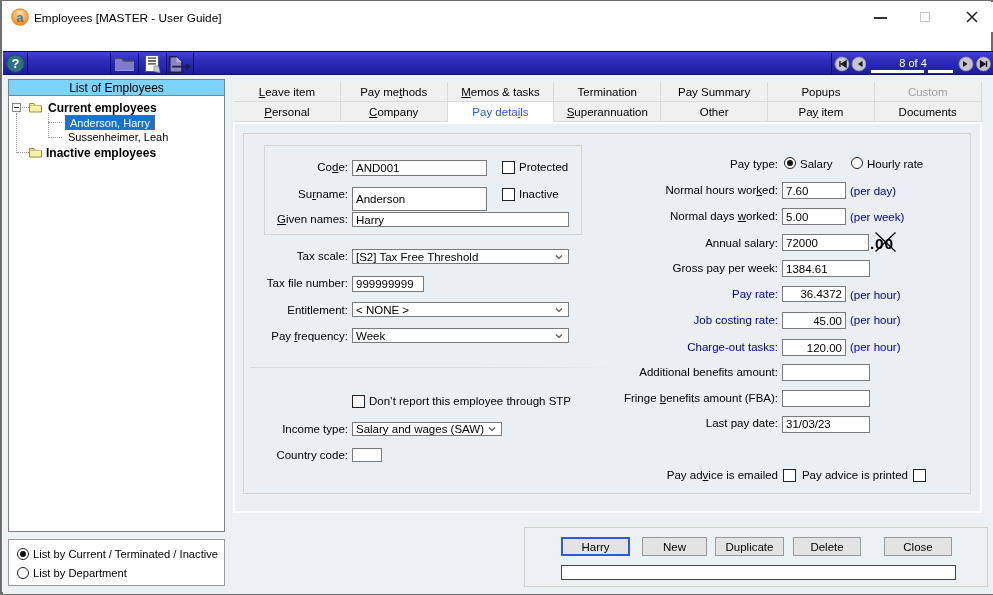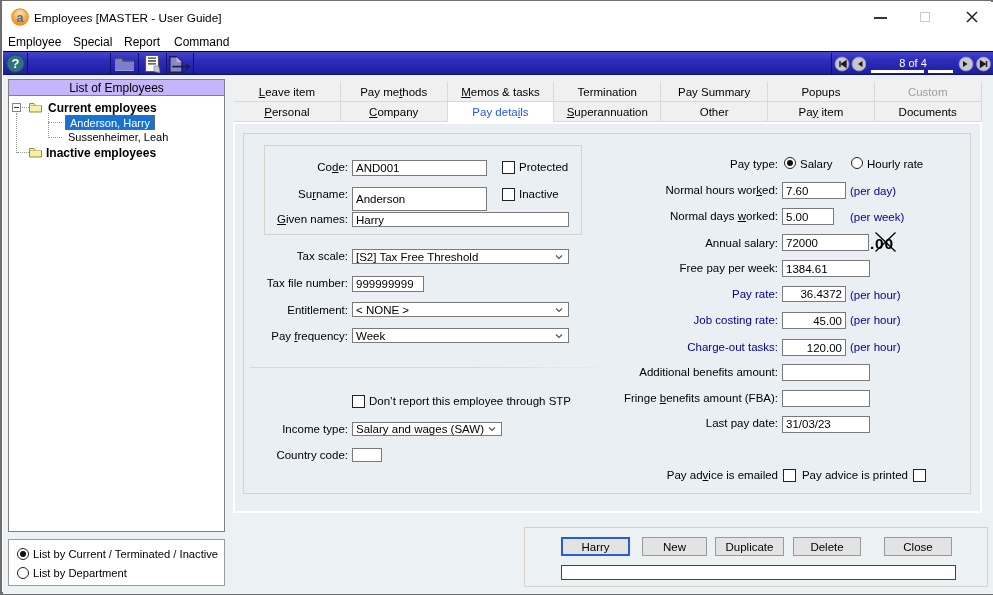--- a/index.html
+++ b/index.html
@@ -40,26 +40,20 @@
     <circle cx="9" cy="9" r="8.2" fill="url(#ball)" stroke="#ef8f1f" stroke-width="1.2"></circle>
     <text x="9" y="13.5" font-size="12.5" font-weight="bold" fill="#4e6e9e" text-anchor="middle" font-family="Liberation Sans">a</text>
   </svg>
   <div class="abs" style="left:31px;top:9px;font-size:11.8px;color:#000;">Employees [MASTER - User Guide]</div>
   <div class="abs" style="left:871px;top:15px;width:13px;height:2px;background:#333;"></div>
   <div class="abs" style="left:917px;top:10px;width:10px;height:10px;border:1px solid #c9c9c9;box-sizing:border-box;"></div>
   <svg class="abs" style="left:962px;top:8px" width="14" height="14" viewBox="0 0 14 14">
     <path d="M2 2 L12 12 M12 2 L2 12" stroke="#222" stroke-width="1.5"></path>
   </svg>
 </div>
-<div id="menubar">
-  <div class="menuitem" style="left:5px;">Employee</div>
-  <div class="menuitem" style="left:70px;">Special</div>
-  <div class="menuitem" style="left:121px;">Report</div>
-  <div class="menuitem" style="left:171px;">Command</div>
-</div>
 <div id="toolbar">
   <div class="tsep" style="left:24px;"></div>
   <div class="tsep" style="left:107px;"></div>
   <div class="tsep" style="left:135px;"></div>
   <div class="tsep" style="left:163px;"></div>
   <div class="tsep" style="left:190px;"></div>
   <div class="tsep" style="left:828px;"></div>
   <svg class="abs" style="left:2px;top:1px" width="21" height="21" viewBox="0 0 21 21">
     <circle cx="10.5" cy="10.5" r="8.8" fill="#2e6f80" stroke="#1c4a56" stroke-width="1"></circle>
     <text x="10.5" y="15" font-size="13" font-weight="bold" fill="#fff" text-anchor="middle" font-family="Liberation Sans">?</text>
@@ -93,21 +87,21 @@
   <svg class="abs" style="left:955px;top:4px" width="33" height="16" viewBox="0 0 33 16">
     <circle cx="8" cy="8" r="7" fill="#c6c6ce" stroke="#8b8ba8" stroke-width="0.8"></circle>
     <circle cx="25.5" cy="8" r="7" fill="#c6c6ce" stroke="#8b8ba8" stroke-width="0.8"></circle>
     <path d="M5 5 L9.5 8 L5 11 Z" fill="#1a1a1a"></path>
     <path d="M22.5 5 L27 8 L22.5 11 Z M28.5 5 v6" fill="#1a1a1a" stroke="#1a1a1a" stroke-width="1.4"></path>
   </svg>
 </div>
 <div id="content"></div>
 
 <div class="abs" style="left:6px;top:78px;width:217px;height:453px;background:#fff;border:1px solid #808080;box-sizing:border-box;"></div>
-<div class="abs" style="left:6px;top:78px;width:217px;height:17px;background:#c4b5fd;border:1px solid #808080;box-sizing:border-box;font-size:12px;display:flex;align-items:center;justify-content:center;">List of Employees</div>
+<div class="abs" style="left:6px;top:78px;width:217px;height:17px;background:#7dd3fc;border:1px solid #808080;box-sizing:border-box;font-size:12px;display:flex;align-items:center;justify-content:center;">List of Employees</div>
 
 <div id="tree">
   <div class="abs" style="left:10px;top:102px;width:9px;height:9px;background:#fff;border:1px solid #848484;box-sizing:border-box;"></div>
   <div class="abs" style="left:12px;top:106px;width:5px;height:1px;background:#333;"></div>
   <div class="abs" style="left:20px;top:106px;width:7px;height:1px;border-top:1px dotted #9a9a9a;"></div>
   <div class="abs" style="left:14px;top:112px;height:40px;width:1px;border-left:1px dotted #9a9a9a;"></div>
   <div class="abs" style="left:15px;top:151px;width:12px;height:1px;border-top:1px dotted #9a9a9a;"></div>
   <div class="abs" style="left:46px;top:112px;height:25px;width:1px;border-left:1px dotted #9a9a9a;"></div>
   <div class="abs" style="left:46px;top:121px;width:14px;height:1px;border-top:1px dotted #9a9a9a;"></div>
   <div class="abs" style="left:46px;top:136px;width:14px;height:1px;border-top:1px dotted #9a9a9a;"></div>
@@ -225,29 +219,29 @@
 
   <div class="rlbl" style="left:527px;top:157px;width:249px;">Pay type:</div>
   <div class="radio sel" style="left:782px;top:156px;"></div>
   <div class="lbl" style="left:798px;top:157px;">Salary</div>
   <div class="radio" style="left:849px;top:156px;"></div>
   <div class="lbl" style="left:865px;top:157px;">Hourly rate</div>
   <div class="rlbl" style="left:527px;top:183px;width:249px;">Normal hours wor<u>k</u>ed:</div>
   <div class="fld" style="left:780px;top:181px;width:64px;height:17px;">7.60</div>
   <div class="lbl navy" style="left:848px;top:184px;">(per day)</div>
   <div class="rlbl" style="left:527px;top:209px;width:249px;">Normal days <u>w</u>orked:</div>
-  <div class="fld" style="left:780px;top:207px;width:52px;height:17px;">5.00</div>
+  <div class="fld" style="left:780px;top:207px;width:64px;height:17px;">5.00</div>
   <div class="lbl navy" style="left:848px;top:210px;">(per week)</div>
   <div class="rlbl" style="left:527px;top:235.5px;width:249px;">Annual salary:</div>
   <div class="fld" style="left:780px;top:233px;width:87px;height:17px;">72000</div>
   <svg class="abs" style="left:868px;top:230px;" width="32" height="22" viewBox="0 0 32 22">
     <text x="0" y="18" font-size="15.5" font-weight="bold" font-family="Liberation Sans" fill="#000" letter-spacing="0.8">.00</text>
     <path d="M5.5 20.5 L25.5 1.5 M5.5 1.5 L25.5 20.5" stroke="#000" stroke-width="1.3"></path>
   </svg>
-  <div class="rlbl" style="left:527px;top:261px;width:249px;">Free pay per week:</div>
+  <div class="rlbl" style="left:527px;top:261px;width:249px;">Gross pay per week:</div>
   <div class="fld" style="left:780px;top:259px;width:88px;height:17px;">1384.61</div>
   <div class="rlbl navy" style="left:527px;top:287px;width:249px;">Pay rate:</div>
   <div class="fld" style="left:780px;top:285px;width:64px;height:16px;justify-content:flex-end;">36.4372</div>
   <div class="lbl navy" style="left:848px;top:288px;">(per hour)</div>
   <div class="rlbl navy" style="left:527px;top:313px;width:249px;">Job costing rate:</div>
   <div class="fld" style="left:780px;top:311px;width:64px;height:17px;justify-content:flex-end;">45.00</div>
   <div class="lbl navy" style="left:848px;top:313px;">(per hour)</div>
   <div class="rlbl navy" style="left:527px;top:340px;width:249px;">Charge-out tasks:</div>
   <div class="fld" style="left:780px;top:338px;width:64px;height:17px;justify-content:flex-end;">120.00</div>
   <div class="lbl navy" style="left:848px;top:340px;">(per hour)</div>

